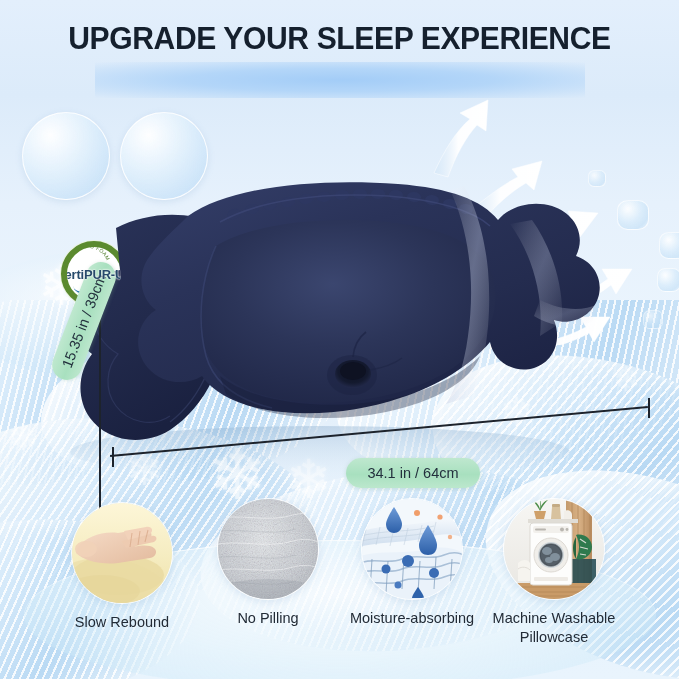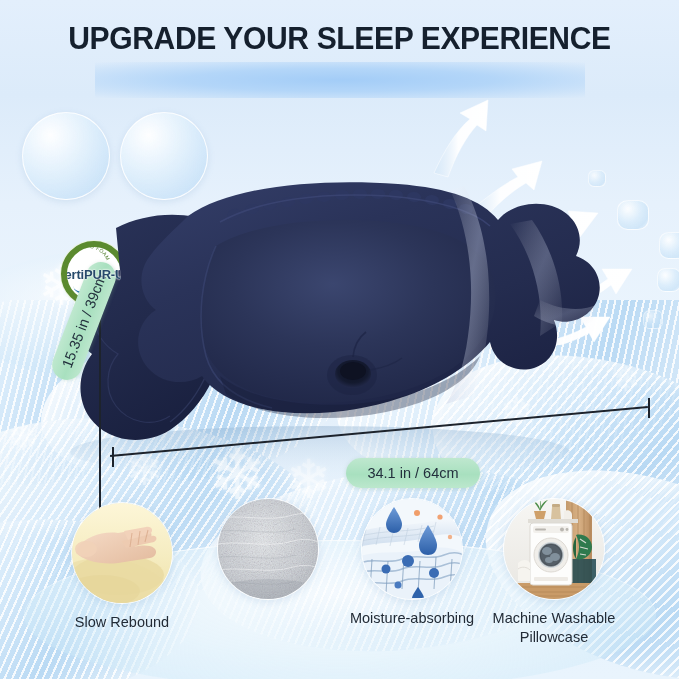--- a/index.html
+++ b/index.html
@@ -376,20 +376,21 @@
             <path d="M-5,72 C20,66 50,76 75,68 C90,64 100,68 105,72"></path>
           </g>
           <g stroke="#8e939c" stroke-width=".7" opacity=".35" fill="none">
             <path d="M-5,33 C24,28 52,38 78,30"></path>
             <path d="M-5,59 C24,54 52,64 78,56"></path>
             <path d="M-5,85 C24,80 52,90 78,82"></path>
           </g>
           <ellipse cx="50" cy="94" rx="52" ry="14" fill="#9aa0a9" opacity=".35"></ellipse>
         </svg>
       </div>
+      <div class="featLabel">No Pilling</div>
     </div>
 
     <div class="feat" style="left:474px;top:0px;">
       <div class="featCircle">
         <svg width="100" height="100" viewBox="0 0 100 100">
           <defs>
             <linearGradient id="wallg" x1="0" y1="0" x2="0" y2="1">
               <stop offset="0" stop-color="#f7f6f3"></stop>
               <stop offset="100%" stop-color="#e8e6e1"></stop>
             </linearGradient>

